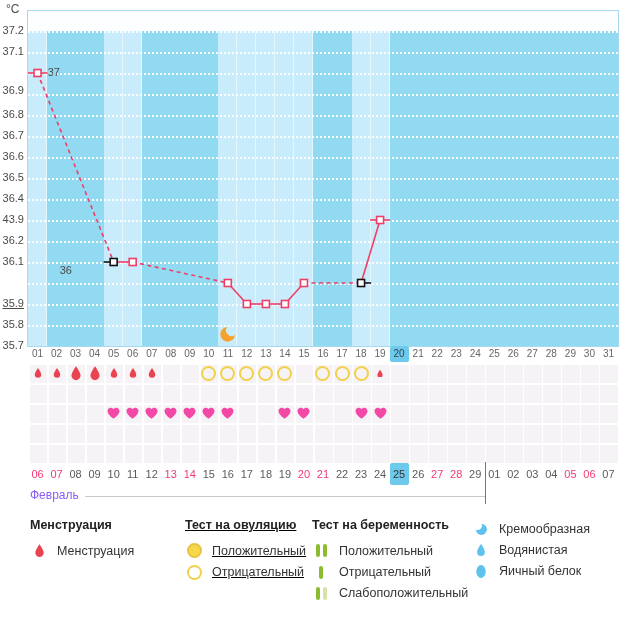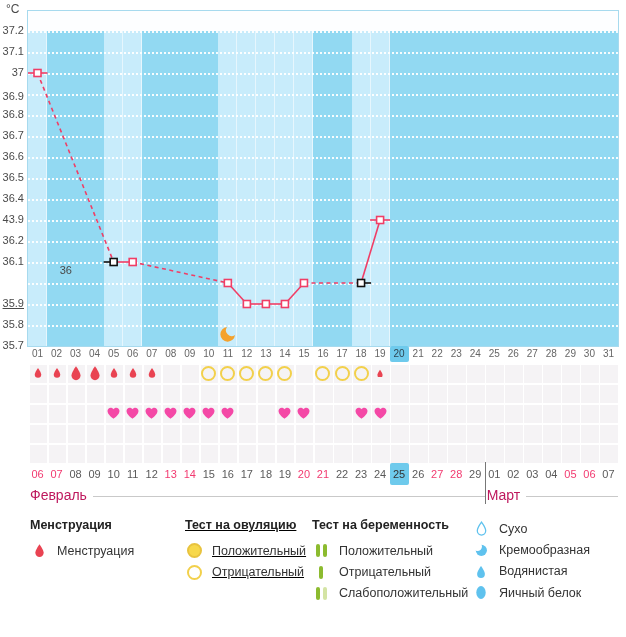--- a/index.html
+++ b/index.html
@@ -24,21 +24,21 @@
   #symgrid{position:absolute;left:28px;top:363px;width:590px;height:100px;background-color:#f5f3f5;
     background-image:repeating-linear-gradient(to right,#fff 0 1.5px,transparent 1.5px 19.032px),
                      repeating-linear-gradient(to bottom,#fff 0 1.5px,transparent 1.5px 20px)}
   .sym{position:absolute;width:19.032px;height:20px;display:flex;align-items:center;justify-content:center}
   .ovc{width:15px;height:15px;border:2px solid #f2d04b;border-radius:50%}
   
   #daterow{position:absolute;left:28px;top:462px;width:590px;height:24px;display:flex;align-items:center}
   .dc{width:19.032px;text-align:center;font-size:11px;color:#5a5a5a;height:22px;line-height:22px;border-radius:2px}
   .dc.wk{color:#f23a70}
   .dc.today{background:#6ecaec;color:#333}
-  #monthrow{position:absolute;left:28px;top:486px;width:590px;height:18px;display:flex;font-size:14px;color:#be185d}
+  #monthrow{position:absolute;left:28px;top:486px;width:590px;height:18px;display:flex;font-size:12px;color:#8b5cf6}
   .month{display:flex;align-items:center;gap:6px;padding-left:2px}
   .mline{flex:1;height:1px;background:#c9c9c9;margin-top:3px}
   #mdivider{position:absolute;top:462px;width:1px;height:42px;background:#777}
   
   #legend{position:absolute;left:0;top:505px;width:626px;height:132px;background:#fff}
   .lsec{position:absolute;top:13px}
   .lhead{font-size:12.5px;font-weight:bold;color:#222;margin-bottom:8px}
   .litem{display:flex;align-items:center;gap:9px;height:21.4px;font-size:12.5px;color:#333}
   .lic{width:18px;display:flex;justify-content:center;align-items:center}
   .bars{display:flex;gap:3px}
@@ -295,24 +295,20 @@
       <div class="dc">04</div>
       <div class="dc wk">05</div>
       <div class="dc wk">06</div>
       <div class="dc">07</div>
     </div>
   <div id="monthrow">
       <div class="month" style="width: 456.774px;">
         <span>Февраль</span>
         <div class="mline"></div>
       </div>
-      <div class="month" style="width: 133.226px;">
-        <span>Март</span>
-        <div class="mline"></div>
-      </div>
     </div>
   <div id="mdivider" style="left: 484.774px;"></div>
   <div id="legend">
       <div class="lsec" style="left: 30px;">
         <div class="lhead">Менструация</div>
         <div class="litem">
           <span class="lic">
             <svg width="13" height="14.560000000000002" viewBox="0 0 16 18">
               <path d="M8 1.5C8 1.5 2.8 8.6 2.8 12.2a5.2 5.2 0 0 0 10.4 0C13.2 8.6 8 1.5 8 1.5Z" fill="#e94352"></path>
             </svg>
@@ -360,28 +356,20 @@
               <span class="bar"></span>
               <span class="bar light"></span>
             </span>
           </span>
           <span>Слабоположительный</span>
         </div>
       </div>
       <div class="lsec" style="left: 472px;">
         <div class="litem">
           <span class="lic">
-            <svg width="13" height="14.560000000000002" viewBox="0 0 16 18">
-              <path d="M8 1.5C8 1.5 2.8 8.6 2.8 12.2a5.2 5.2 0 0 0 10.4 0C13.2 8.6 8 1.5 8 1.5Z" fill="none" stroke="#5fc2ee" stroke-width="1.6"></path>
-            </svg>
-          </span>
-          <span>Сухо</span>
-        </div>
-        <div class="litem">
-          <span class="lic">
             <svg width="14" height="14" viewBox="0 0 16 16">
               <circle cx="8.4" cy="8.4" r="6.4" fill="#5fc2ee"></circle>
               <circle cx="3.9" cy="3.9" r="5.2" fill="#fff"></circle>
             </svg>
           </span>
           <span>Кремообразная</span>
         </div>
         <div class="litem">
           <span class="lic">
             <svg width="12" height="13.440000000000001" viewBox="0 0 16 18">
@@ -395,22 +383,22 @@
             <svg width="12" height="15" viewBox="0 0 12 15">
               <ellipse cx="6" cy="7.5" rx="4.7" ry="6.5" fill="#5fc2ee"></ellipse>
             </svg>
           </span>
           <span>Яичный белок</span>
         </div>
       </div>
     </div>
 <div class="ylab" style="top: 24px;">37.2</div>
     <div class="ylab" style="top: 45px;">37.1</div>
-    <div class="ylab" style="top: 66px;">37</div>
-    <div class="ylab" style="top: 90px;">36.9</div>
+    <div class="ylab" style="top: 66px; margin-left: 36px;">37</div>
+    <div class="ylab" style="top: 84px;">36.9</div>
     <div class="ylab" style="top: 108px;">36.8</div>
     <div class="ylab" style="top: 129px;">36.7</div>
     <div class="ylab" style="top: 150px;">36.6</div>
     <div class="ylab" style="top: 171px;">36.5</div>
     <div class="ylab" style="top: 192px;">36.4</div>
     <div class="ylab" style="top: 213px;">43.9</div>
     <div class="ylab" style="top: 234px;">36.2</div>
     <div class="ylab" style="top: 255px;">36.1</div>
     <div class="ylab" style="top: 264px; margin-left: 48px;">36</div>
     <div class="ylab" style="top: 297px; text-decoration: underline;">35.9</div>

